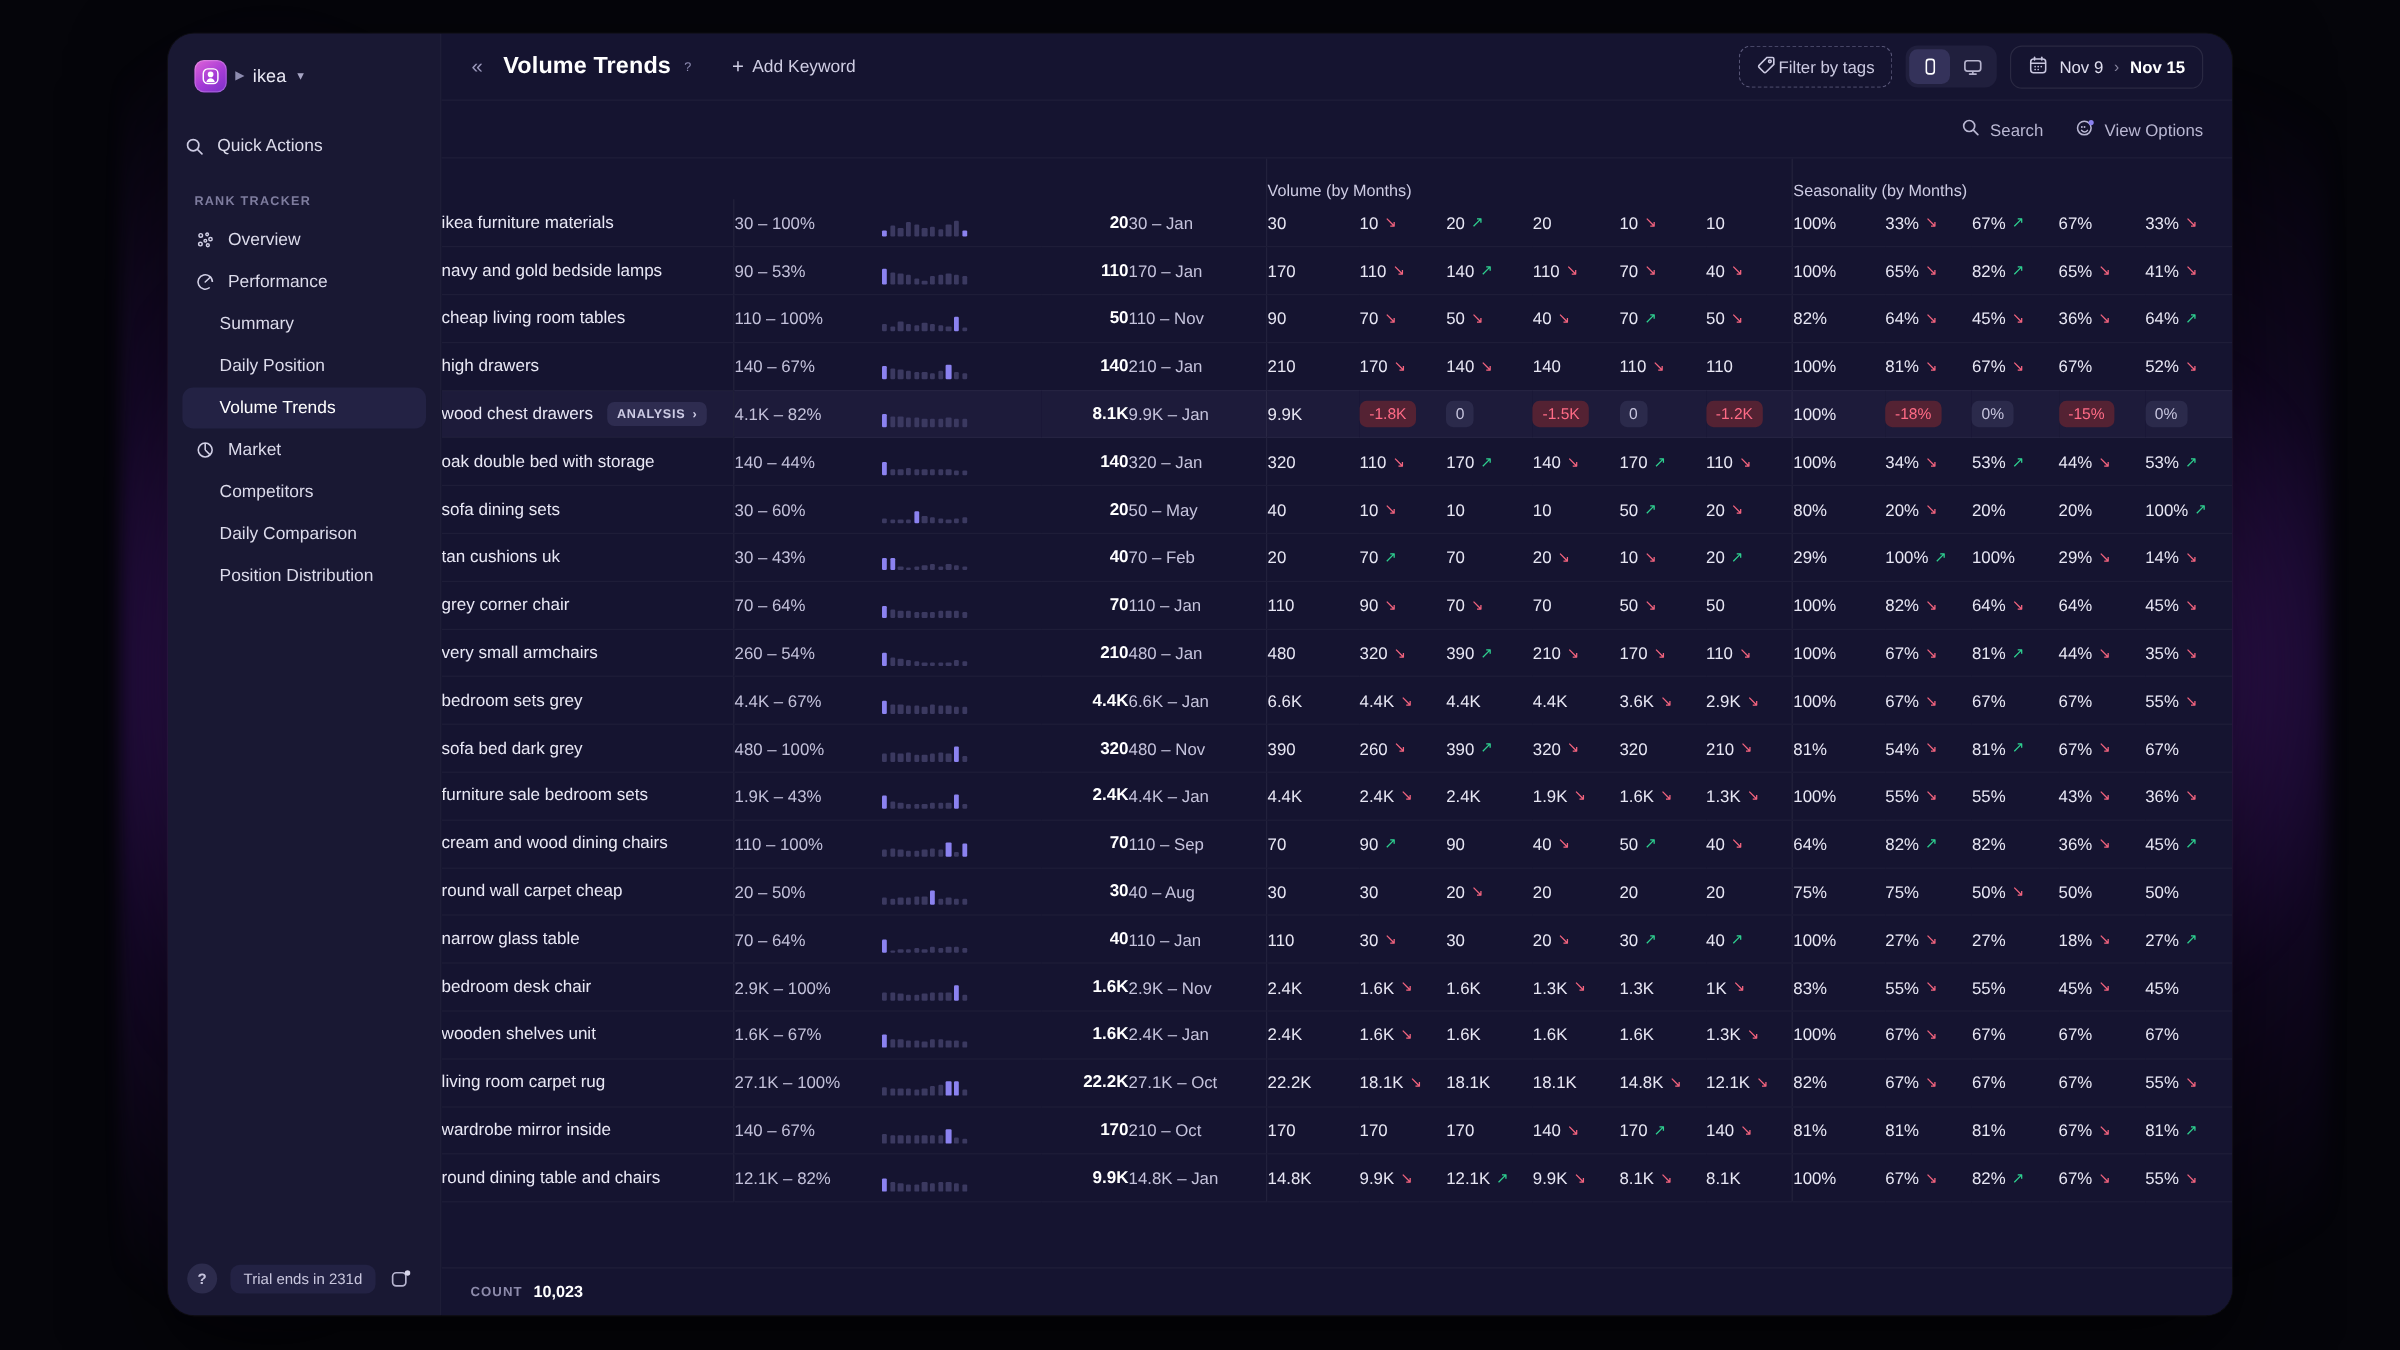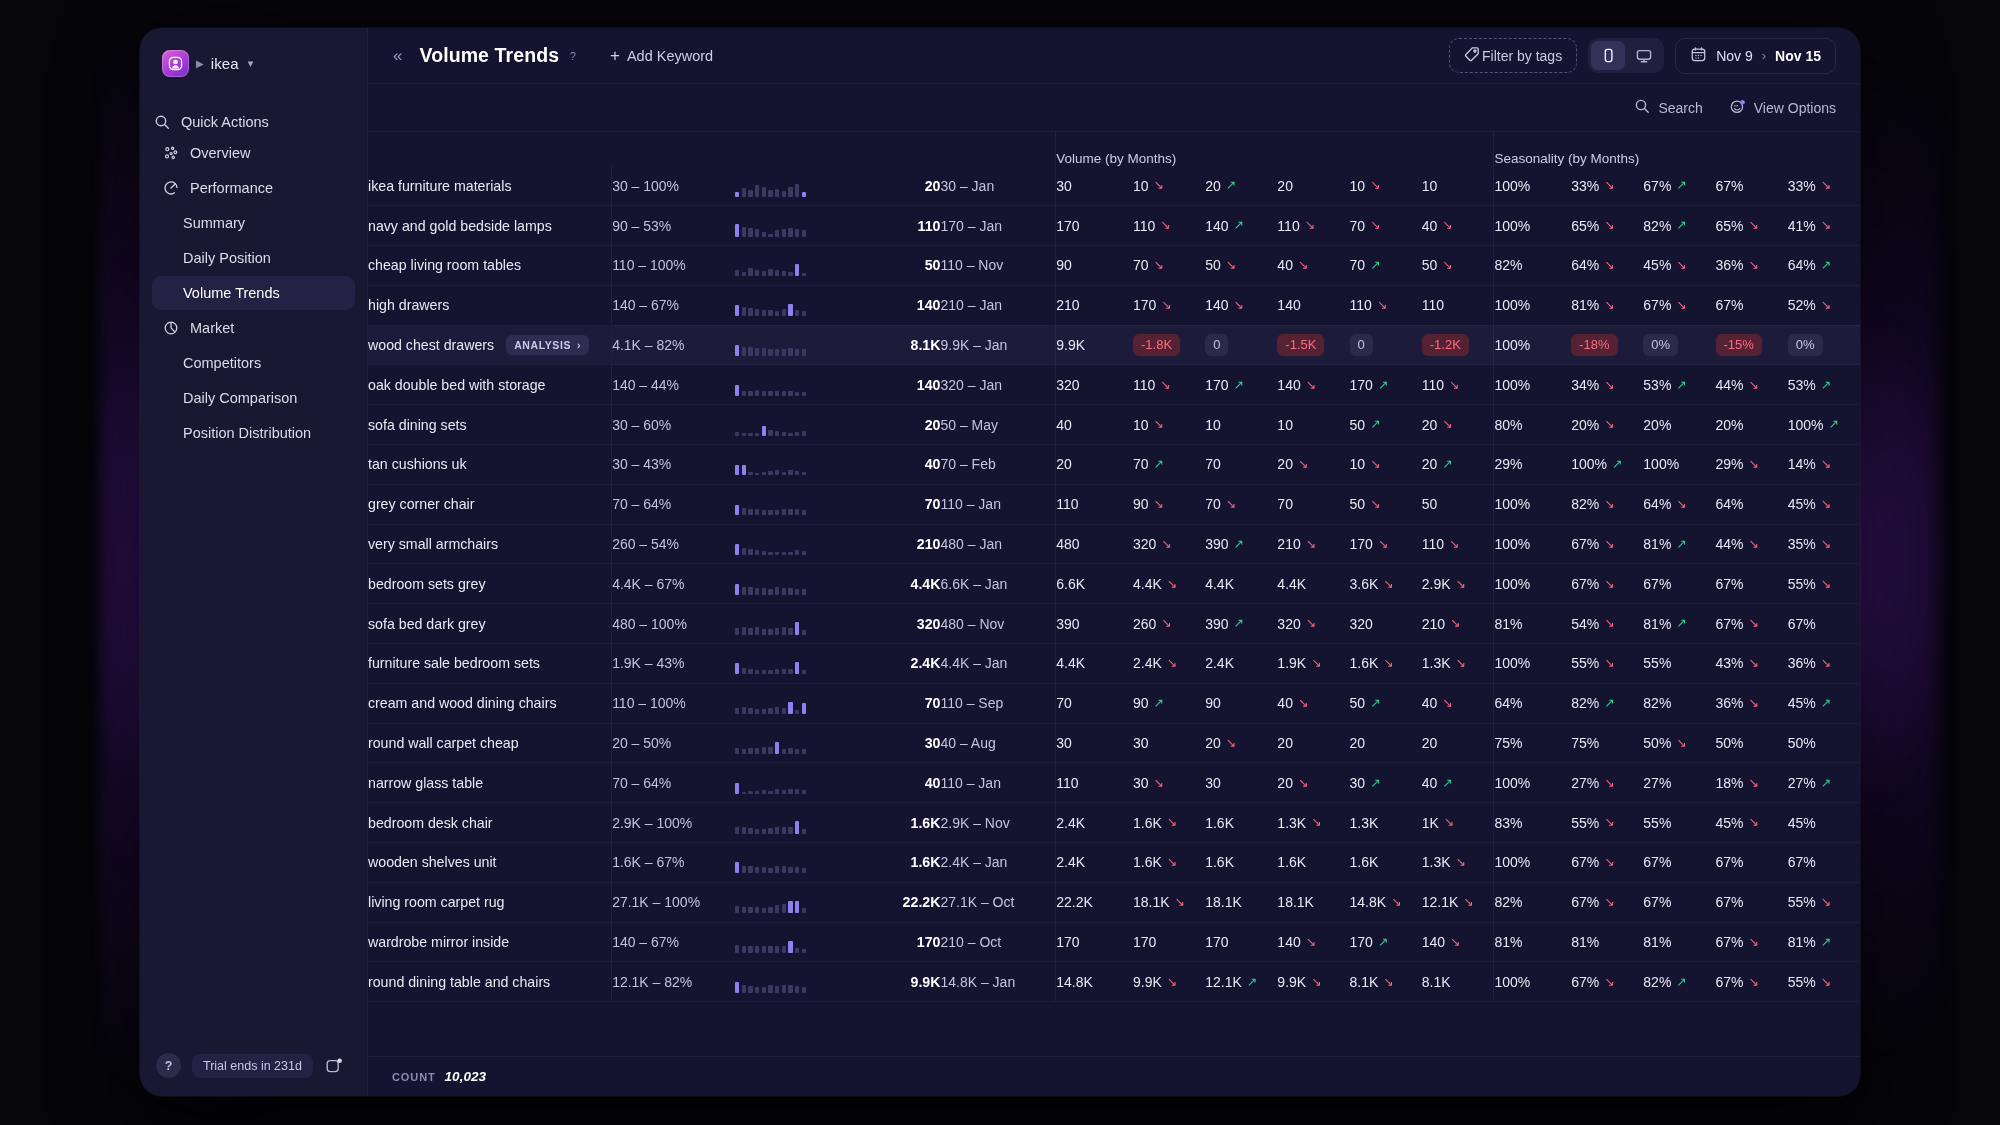--- a/index.html
+++ b/index.html
@@ -212,21 +212,21 @@
   .pill.zero { background: #2b2a4b; color: #c7c5de; }
 
   .footer {
     height: 40px; min-height: 40px;
     display: flex; align-items: center; gap: 9px;
     padding: 0 24px;
     border-top: 1px solid rgba(255,255,255,0.05);
     background: #151430;
   }
   .footer .lbl { color: #8d8bab; font-size: 11px; font-weight: 700; letter-spacing: .9px; }
-  .footer .val { color: #ffffff; font-size: 13.5px; font-weight: 700; font-style: italic; }
+  .footer .val { color: #ffffff; font-size: 13.5px; font-weight: 700; }
 </style>
 </head>
 <body>
 
 <div class="stage">
   <div class="glow-a"></div>
   <div class="glow-b"></div>
   <div class="glow-c"></div>
 
   <div class="app">
@@ -250,20 +250,21 @@
       <div class="quick">
         <span class="nav-ico">
           <svg width="16" height="16" viewBox="0 0 16 16">
               <circle cx="7" cy="7" r="4.7" fill="none" stroke="#cdcbe3" stroke-width="1.4"></circle>
               <line x1="10.6" y1="10.6" x2="14.3" y2="14.3" stroke="#cdcbe3" stroke-width="1.4" stroke-linecap="round"></line>
             </svg>
         </span>
         <span class="lbl">Quick Actions</span>
       </div>
 
+      <div class="sec-title">RANK TRACKER</div>
 
       <nav class="nav">
         <div class="nav-item">
           <span class="nav-ico">
             <svg width="16" height="16" viewBox="0 0 16 16" fill="none" stroke="#d2d0e6" stroke-width="1.2">
               <circle cx="4.3" cy="4.2" r="1.5"></circle>
                 <circle cx="9.6" cy="3.3" r="1.1"></circle>
                 <circle cx="12.4" cy="7.3" r="1.4"></circle>
               <circle cx="8.1" cy="8.6" r="1.1"></circle>
                 <circle cx="4" cy="11.4" r="1.5"></circle>

